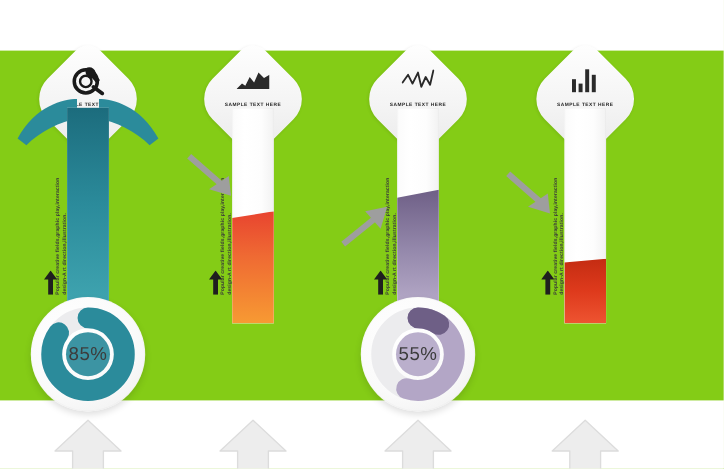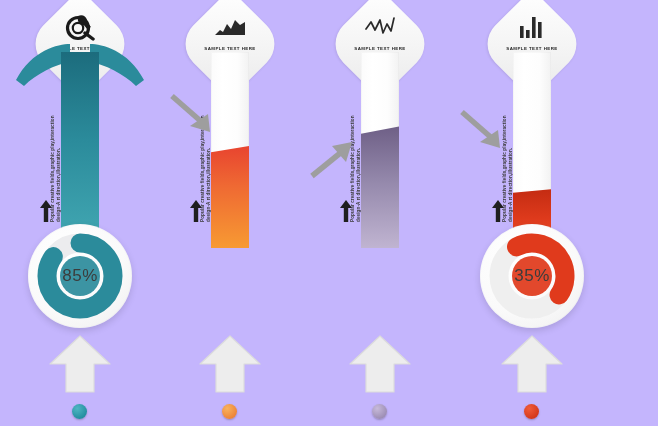--- a/index.html
+++ b/index.html
@@ -2,21 +2,21 @@
 <html><head>
 <meta charset="utf-8">
 <style>
   * { box-sizing: border-box; margin: 0; padding: 0; }
   html, body {
     width: 658px; height: 426px;
     background: #ffffff;
     font-family: "Liberation Sans", sans-serif;
     overflow: hidden;
   }
-  #stage { position: relative; width: 658px; height: 426px; background:#c4b5fd; }
+  #stage { position: relative; width: 658px; height: 318px; background:#84cc16;margin-top:46px; }
 
   
   .col { position: absolute; top: 0; width: 150px; height: 426px; }
   .col-1 { left: 4px; }
   .col-2 { left: 154px; }
   .col-3 { left: 304px; }
   .col-4 { left: 456px; }
 
   
   .head {
@@ -224,20 +224,30 @@
       <div class="fill slant" style="height:62%;background:linear-gradient(to bottom,#6e5f86 0%,#9488ab 45%,#c0b4d1 100%);"></div>
     </div>
 
     <div class="uparrow">
       <svg width="12" height="22" viewBox="0 0 12 22">
         <path d="M6 0 L12 8 L8.2 8 L8.2 22 L3.8 22 L3.8 8 L0 8 Z" fill="#1f1f1f"></path>
       </svg>
     </div>
     <div class="vtext vtext-pos-3">Popular creative fields,graphic play,interaction design-A rt direction,illustration.</div>
 
+    <div class="donut-wrap">
+      <div class="donut-plate"></div>
+      <svg class="donut-svg" viewBox="0 0 104 104">
+        <circle cx="52" cy="52" r="33" fill="none" stroke="#ececee" stroke-width="19"></circle>
+        <circle cx="52" cy="52" r="33" fill="none" stroke="#b3a6c6" stroke-width="19" stroke-linecap="round" stroke-dasharray="114 207" transform="rotate(-90 52 52)"></circle>
+        <circle cx="52" cy="52" r="33" fill="none" stroke="#6e5f86" stroke-width="19" stroke-linecap="round" stroke-dasharray="20 207" transform="rotate(-90 52 52)"></circle>
+        <circle cx="52" cy="52" r="20" fill="#b3a6c6" opacity="0.9"></circle>
+      </svg>
+      <div class="pct">55%</div>
+    </div>
 
     <div class="bottom-arrow">
       <svg width="64" height="62" viewBox="0 0 64 62">
         <path d="M32 2 L62 30 L46 30 L46 58 L18 58 L18 30 L2 30 Z" fill="#ededed" stroke="#dcdcdc" stroke-width="1.2" stroke-linejoin="round"></path>
       </svg>
     </div>
     <div class="dot" style="background:radial-gradient(circle at 35% 30%,#c7bada,#8d7da6);"></div>
   </div>
 
   <div class="col col-4">
@@ -260,29 +270,20 @@
       <div class="fill slant" style="height:30%;background:linear-gradient(to bottom,#c42c12 0%,#de3a1c 50%,#ee5431 100%);"></div>
     </div>
 
     <div class="uparrow">
       <svg width="12" height="22" viewBox="0 0 12 22">
         <path d="M6 0 L12 8 L8.2 8 L8.2 22 L3.8 22 L3.8 8 L0 8 Z" fill="#1f1f1f"></path>
       </svg>
     </div>
     <div class="vtext vtext-pos-4">Popular creative fields,graphic play,interaction design-A rt direction,illustration.</div>
 
-    <div class="donut-wrap">
-      <div class="donut-plate"></div>
-      <svg class="donut-svg" viewBox="0 0 104 104">
-        <circle cx="52" cy="52" r="33" fill="none" stroke="#efefef" stroke-width="19"></circle>
-        <circle cx="52" cy="52" r="33" fill="none" stroke="#e03a1c" stroke-width="19" stroke-linecap="round" stroke-dasharray="88 207" transform="rotate(-118 52 52)"></circle>
-        <circle cx="52" cy="52" r="20" fill="#e03a1c" opacity="0.93"></circle>
-      </svg>
-      <div class="pct">35%</div>
-    </div>
 
     <div class="bottom-arrow">
       <svg width="64" height="62" viewBox="0 0 64 62">
         <path d="M32 2 L62 30 L46 30 L46 58 L18 58 L18 30 L2 30 Z" fill="#ededed" stroke="#dcdcdc" stroke-width="1.2" stroke-linejoin="round"></path>
       </svg>
     </div>
     <div class="dot" style="background:radial-gradient(circle at 35% 30%,#f05c3a,#c92a10);"></div>
   </div>
 
   <div class="conn conn-1">

